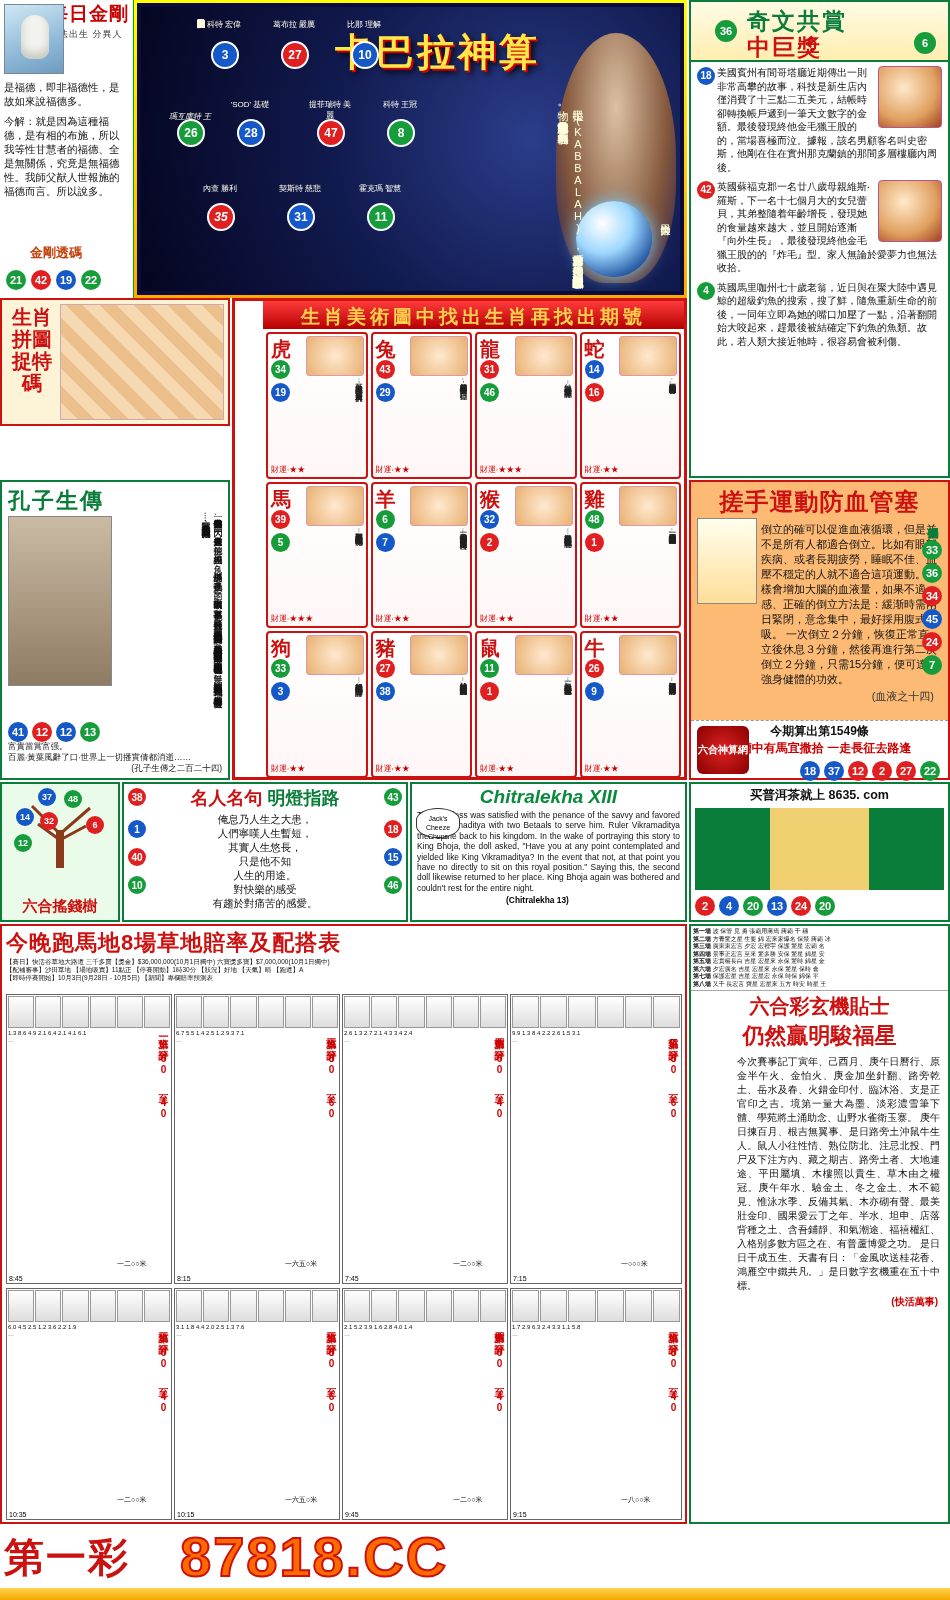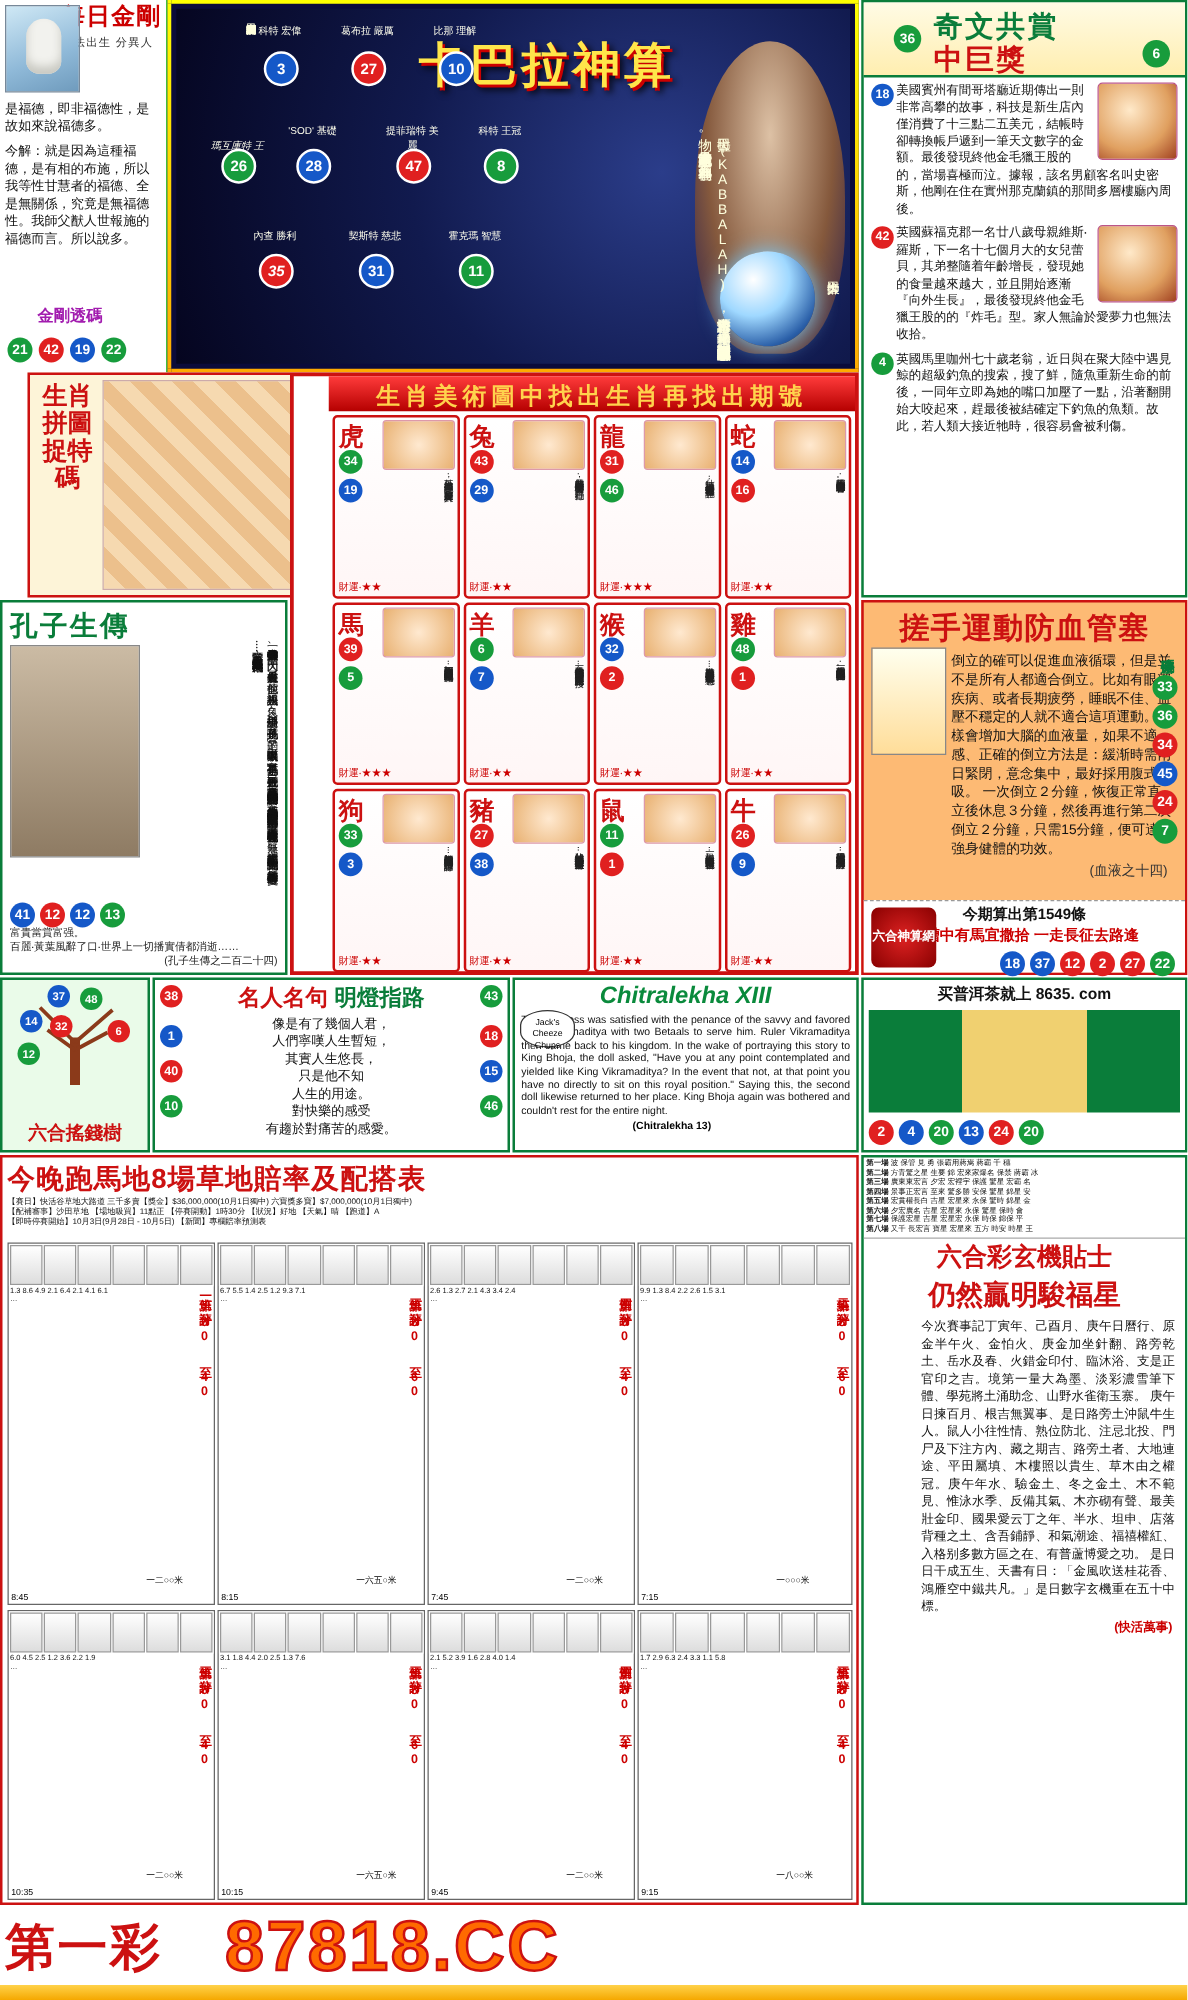--- a/index.html
+++ b/index.html
@@ -26,21 +26,21 @@
 
   
   #panel-buddha { left:0; top:0; width:134px; height:298px; background:#fff; border-right:1px solid #0a0; }
   #buddha-title { position:absolute; right:4px; top:4px; font-size:19px; font-weight:bold; color:#c00; line-height:20px; letter-spacing:1px; }
   #buddha-title small { display:block; font-size:9px; color:#333; font-weight:normal; }
   #buddha-img { position:absolute; left:4px; top:4px; width:60px; height:70px;
       background:linear-gradient(160deg,#cfe8f5,#8fb9d8 60%,#6f9bbd); border:1px solid #789;}
   #buddha-img:after{ content:""; position:absolute; left:16px; top:10px; width:28px; height:44px; border-radius:14px 14px 10px 10px; background:#f2f2ee; box-shadow:inset 0 -6px 8px #c9c9c2;}
   #buddha-body { position:absolute; left:4px; top:80px; width:124px; font-size:10.5px; line-height:14px; color:#111; }
   #buddha-body p { margin:0 0 6px 0; }
-  #buddha-codes-label { position:absolute; left:30px; bottom:36px; font-size:13px; font-weight:bold; color:#a21caf; }
+  #buddha-codes-label { position:absolute; left:30px; bottom:36px; font-size:13px; font-weight:bold; color:#c2410c; }
   #buddha-codes { position:absolute; left:6px; bottom:8px; display:flex; gap:5px; }
 
   
   #panel-kab { left:134px; top:0; width:553px; height:298px; background:#0b0b3a;
       border:3px solid #cf2; border-image:linear-gradient(#ff0,#fa0) 1; }
   #kab-inner { position:absolute; inset:4px; background:
       radial-gradient(circle at 72% 46%, #2b3d8a 0%, #111a4e 48%, #05051f 100%); overflow:hidden; }
   #kab-title { position:absolute; right:140px; top:20px; font-size:38px; font-weight:bold; color:#ffe64a;
       text-shadow:2px 2px 0 #c00, 4px 4px 6px #000; letter-spacing:3px; }
   #kab-sub { position:absolute; right:95px; top:95px; font-size:11px; color:#ffd; writing-mode:vertical-rl; text-orientation:upright; line-height:15px; height:170px;}
@@ -75,21 +75,21 @@
   #cuo-codes { position:absolute; right:6px; top:58px; display:flex; flex-direction:column; gap:3px; }
   #cuo-sign { text-align:right; padding-right:14px; font-size:11px; color:#333; }
   #cuo-foot { position:absolute; left:0; right:0; bottom:0; height:58px; background:#fff; border-top:1px dashed #999; }
   #cuo-foot .line1 { text-align:center; font-size:12px; font-weight:bold; color:#111; padding-top:2px;}
   #cuo-foot .line2 { text-align:center; font-size:12px; color:#c00; font-weight:bold;}
   #cuo-foot .balls { display:flex; gap:4px; justify-content:flex-end; padding:4px 8px 0 0; }
   #cuo-stamp { position:absolute; left:6px; bottom:4px; width:52px; height:48px; border-radius:6px;
      background:radial-gradient(circle,#d22,#800); color:#fff; font-size:10px; font-weight:bold; display:flex; align-items:center; justify-content:center; text-align:center; line-height:12px;}
 
   
-  #panel-puzzle { left:0; top:298px; width:230px; height:180px; border:2px solid #cc1111; background:#fdf4d8;margin-left:22px; }
+  #panel-puzzle { left:0; top:298px; width:230px; height:128px; border:2px solid #cc1111; background:#fdf4d8; }
   #puzzle-title { position:absolute; left:4px; top:6px; width:52px; font-size:20px; font-weight:bold; color:#cc1111; line-height:22px; text-align:center;}
   #puzzle-art { position:absolute; left:58px; top:4px; right:4px; bottom:4px;
      background:repeating-linear-gradient(45deg,#f6d9b0 0 12px,#ecc08c 12px 24px); border:1px solid #caa;}
 
   
   #panel-zodiac { left:232px; top:298px; width:455px; height:482px; border:3px solid #cc1111; background:#fff;padding-left:28px; }
   #zodiac-banner { height:28px; background:linear-gradient(#ff3b3b,#b50000); position:relative; overflow:hidden;}
   #zodiac-banner span { position:absolute; left:0; right:0; top:3px; text-align:center; color:#ffd34d; font-size:19px; font-weight:bold; letter-spacing:4px;}
   #zodiac-grid { display:grid; grid-template-columns:repeat(4,1fr); grid-template-rows:repeat(3,1fr); gap:3px; padding:3px; height:452px;}
   .zcell { border:2px solid #cc1111; border-radius:4px; position:relative; background:linear-gradient(#fff,#fff6f6); overflow:hidden;}
@@ -473,21 +473,21 @@
     <div id="ming-title">
       <span>名人名句</span> <span class="sub">明燈指路</span>
     </div>
     <span class="ball b ming-ball-l" style="top:36px;">1</span>
     <span class="ball r ming-ball-l" style="top:64px;">40</span>
     <span class="ball g ming-ball-l" style="top:92px;">10</span>
     <span class="ball r ming-ball-r" style="top:36px;">18</span>
     <span class="ball b ming-ball-r" style="top:64px;">15</span>
     <span class="ball g ming-ball-r" style="top:92px;">46</span>
     <div id="ming-body">
-      <div>像是有了幾個人君，</div>
+      <div>俺息乃人生之大患，</div>
       <div>人們寧嘆人生暫短，</div>
       <div>其實人生悠長，</div>
       <div>只是他不知</div>
       <div>人生的用途。</div>
       <div>對快樂的感受</div>
       <div>有趨於對痛苦的感愛。</div>
     </div>
   </div>
 
   <div class="box" id="panel-chit">

